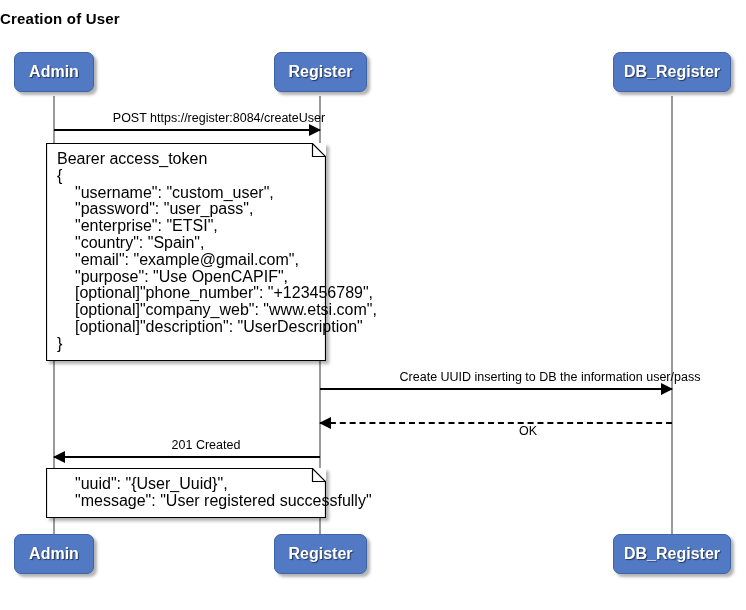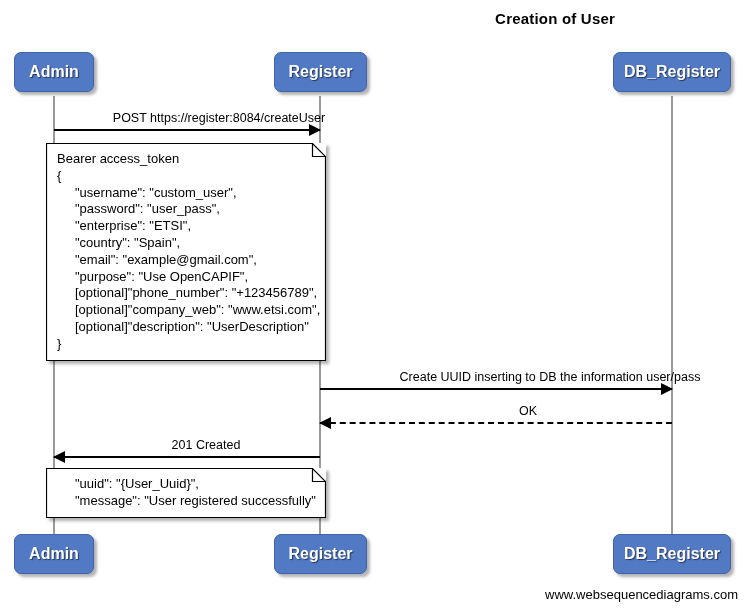--- a/index.html
+++ b/index.html
@@ -21,21 +21,21 @@
     width: 746px;
     height: 610px;
   }
 
   
   .diagram-title {
     position: absolute;
     left: 0;
     top: 10px;
     width: 615px;
-    text-align: right;
+    text-align: left;
     font-size: 15px;
     font-weight: bold;
     color: #000000;
     letter-spacing: 0.2px;
   }
 
   
   .lifeline {
     position: absolute;
     width: 2px;
@@ -112,21 +112,21 @@
   .note .note-shape {
     position: absolute;
     left: 0; top: 0;
     width: 100%;
     height: 100%;
   }
   .note-text {
     position: absolute;
     left: 11px;
     top: 8px;
-    font-size: 13px;
+    font-size: 16px;
     line-height: 16.8px;
     color: #000000;
     white-space: pre;
     z-index: 2;
   }
   .note-text .indent {
     padding-left: 18px;
     display: block;
   }
 
@@ -161,21 +161,21 @@
       <div class="msg-label" style="left: 54px; width: 266px; top: 111px;">POST https://register:8084/createUser</div>
       <div class="msg" style="left: 320px; top: 388px; width: 352px;">
         <div class="line"></div>
         <div class="head right"></div>
       </div>
       <div class="msg-label" style="left: 320px; width: 396px; top: 370px;">Create UUID inserting to DB the information user/pass</div>
       <div class="msg dashed" style="left: 320px; top: 422px; width: 352px;">
         <div class="line"></div>
         <div class="head left"></div>
       </div>
-      <div class="msg-label" style="left: 320px; width: 352px; top: 404px;">OK</div>
+      <div class="msg-label" style="left: 320px; width: 352px; top: 424px;">OK</div>
       <div class="msg" style="left: 54px; top: 456px; width: 266px;">
         <div class="line"></div>
         <div class="head left"></div>
       </div>
       <div class="msg-label" style="left: 54px; width: 240px; top: 438px;">201 Created</div>
     </div>
 
   <div id="notes-layer">
       <div class="note" style="left: 46px; top: 143px; width: 280px; height: 218px;">
         <svg class="note-shape" viewBox="0 0 280 218" preserveAspectRatio="none">
@@ -207,15 +207,14 @@
         <span class="participant-label">Register</span>
       </div>
       <div class="participant" style="left: 613px; top: 52px; width: 118px; background: rgb(81, 121, 196); border-color: rgb(61, 99, 168);">
         <span class="participant-label">DB_Register</span>
       </div>
       <div class="participant" style="left: 613px; top: 534px; width: 118px; background: rgb(81, 121, 196); border-color: rgb(61, 99, 168);">
         <span class="participant-label">DB_Register</span>
       </div>
     </div>
 
-  <div class="watermark">www.websequencediagrams.com</div>
 
 </div>
 
 </body></html>

